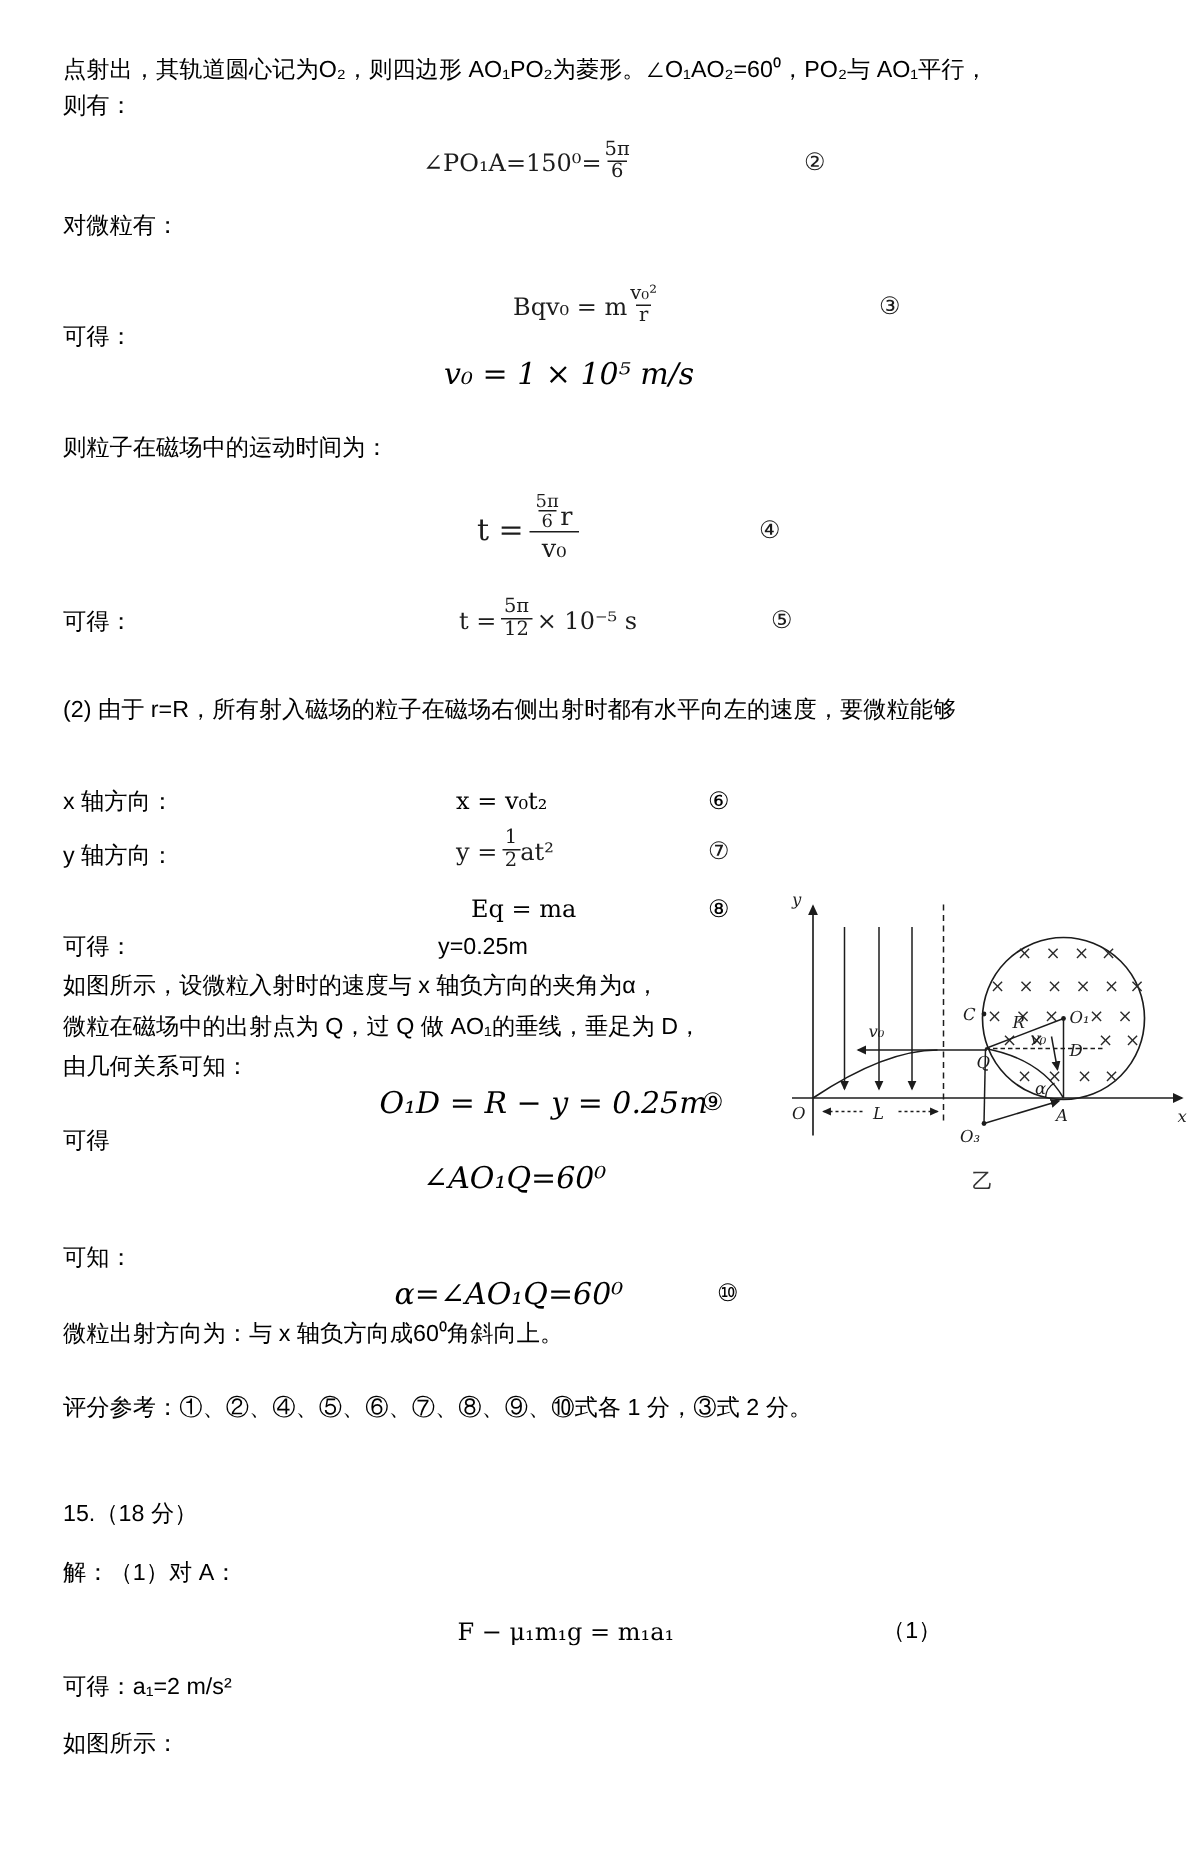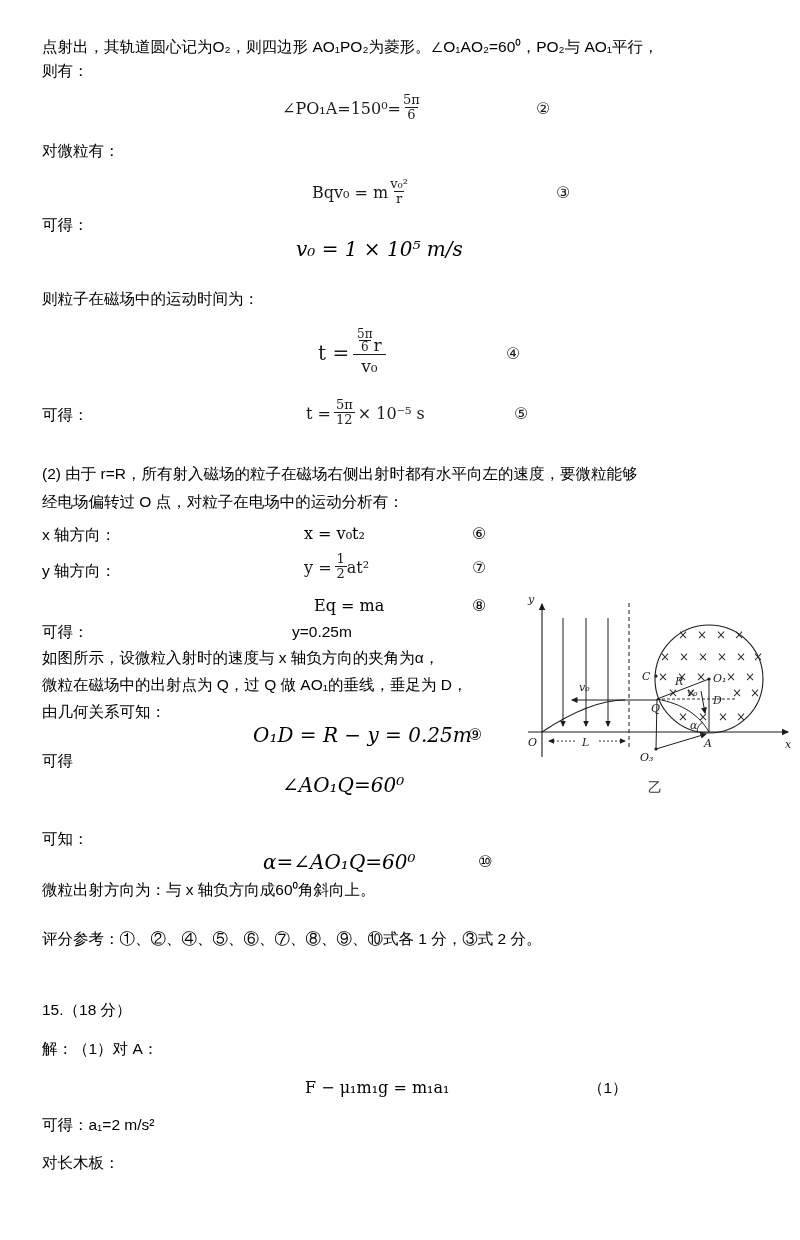--- a/index.html
+++ b/index.html
@@ -41,21 +41,21 @@
     <span class="math" style="margin-left:282px;">∠PO₁A=150⁰=</span>
     <span class="frac sm">
       <span class="num">5π</span>
       <span class="den">6</span>
     </span>
     <span class="tag" style="left:536px;">②</span>
   </div>
 
   <div class="line" style="left:42px;top:140px;">对微粒有：</div>
 
-  <div class="eqrow" style="top:172px;height:40px;">
+  <div class="eqrow" style="top:184px;height:40px;margin-left:30px;">
     <span class="math" style="margin-left:312px;">Bqv₀ = m</span>
     <span class="frac sm">
       <span class="num">v₀²</span>
       <span class="den">r</span>
     </span>
     <span class="tag" style="left:556px;">③</span>
   </div>
 
   <div class="line" style="left:42px;top:214px;">可得：</div>
   <div class="line mathit" style="left:296px;top:238px;">v₀ = 1 × 10⁵  m/s</div>
@@ -82,21 +82,20 @@
     <span class="math" style="margin-left:306px;margin-right:3px;">t =</span>
     <span class="frac sm">
       <span class="num">5π</span>
       <span class="den">12</span>
     </span>
     <span class="math" style="margin-left:3px;">× 10⁻⁵  s</span>
     <span class="tag" style="left:514px;">⑤</span>
   </div>
 
   <div class="line" style="left:42px;top:463px;">(2) 由于 r=R，所有射入磁场的粒子在磁场右侧出射时都有水平向左的速度，要微粒能够</div>
-  <div class="line" style="left:42px;top:491px;">经电场偏转过 O 点，对粒子在电场中的运动分析有：</div>
 
   <div class="line" style="left:42px;top:524px;">x 轴方向：</div>
   <div class="line math" style="left:304px;top:523px;">x = v₀t₂</div>
   <div class="line tagline" style="left:472px;top:523px;">⑥</div>
 
   <div class="line" style="left:42px;top:560px;">y 轴方向：</div>
   <div class="eqrow" style="top:551px;height:32px;">
     <span class="math" style="margin-left:304px;margin-right:3px;">y =</span>
     <span class="frac sm">
       <span class="num">1</span>
@@ -130,21 +129,21 @@
   <div class="line" style="left:42px;top:879px;">微粒出射方向为：与 x 轴负方向成60⁰角斜向上。</div>
   <div class="line" style="left:42px;top:928px;">评分参考：①、②、④、⑤、⑥、⑦、⑧、⑨、⑩式各 1 分，③式 2 分。</div>
 
   <div class="line" style="left:42px;top:999px;">15.（18 分）</div>
   <div class="line" style="left:42px;top:1038px;">解：（1）对 A：</div>
 
   <div class="line math" style="left:305px;top:1077px;">F − μ₁m₁g = m₁a₁</div>
   <div class="line" style="left:588px;top:1077px;">（1）</div>
 
   <div class="line" style="left:42px;top:1114px;">可得：a₁=2  m/s²</div>
-  <div class="line" style="left:42px;top:1152px;">对长木板：</div>
+  <div class="line" style="left:42px;top:1152px;">如图所示：</div>
 
   <svg style="position:absolute;left:515px;top:585px;" width="285" height="225" viewBox="0 0 285 225">
     <defs>
       <marker id="arr" markerWidth="7" markerHeight="7" refX="5.5" refY="3" orient="auto">
         <path d="M0,0 L6.5,3 L0,6 z" fill="#1c1c1c"></path>
       </marker>
     </defs>
 
     <line x1="27" y1="172" x2="27" y2="19" stroke="#1c1c1c" stroke-width="1.1" marker-end="url(#arr)"></line>
     <line x1="13" y1="147" x2="273" y2="147" stroke="#1c1c1c" stroke-width="1.1" marker-end="url(#arr)"></line>

